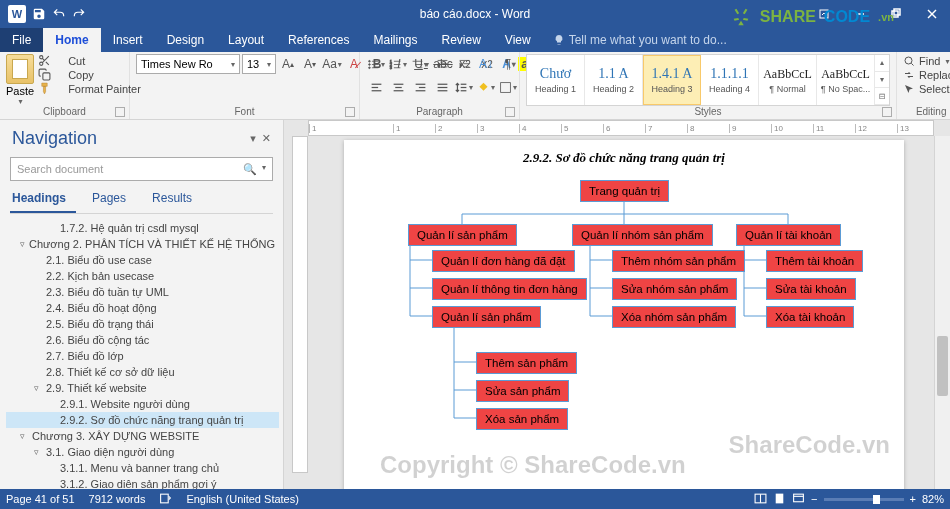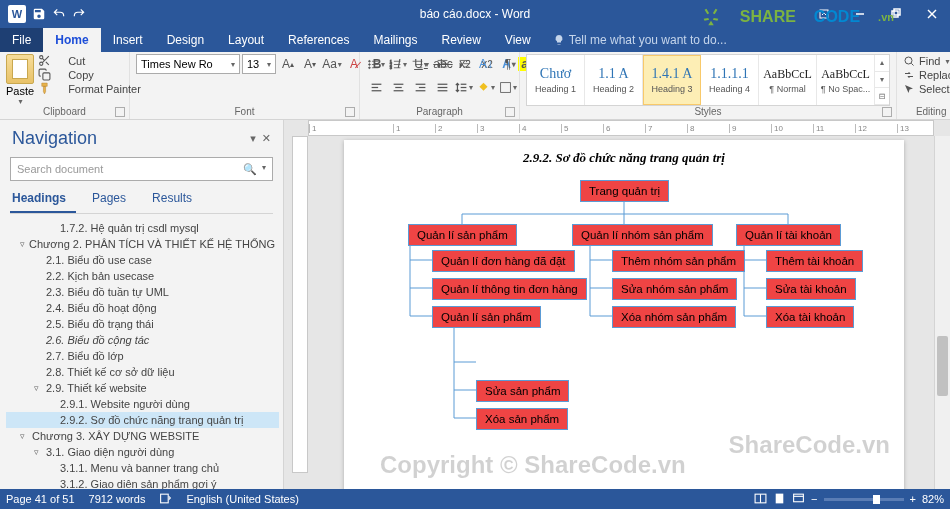--- a/index.html
+++ b/index.html
@@ -471,21 +471,21 @@
           <span>2.3. Biểu đồ tuần tự UML</span>
         </div>
         <div class="node" style="padding-left: 28px;">
           <span class="tw"></span>
           <span>2.4. Biểu đồ hoạt động</span>
         </div>
         <div class="node" style="padding-left: 28px;">
           <span class="tw"></span>
           <span>2.5. Biểu đồ trạng thái</span>
         </div>
-        <div class="node" style="padding-left: 28px; font-style: italic;">
+        <div class="node" style="padding-left: 28px;">
           <span class="tw"></span>
           <span>2.6. Biểu đồ cộng tác</span>
         </div>
         <div class="node" style="padding-left: 28px;">
           <span class="tw"></span>
           <span>2.7. Biểu đồ lớp</span>
         </div>
         <div class="node" style="padding-left: 28px;">
           <span class="tw"></span>
           <span>2.8. Thiết kế cơ sở dữ liệu</span>
@@ -570,20 +570,21 @@
           <line x1="370" y1="108" x2="392" y2="108"></line>
           <line x1="370" y1="136" x2="392" y2="136"></line>
         </svg>
 
         <div class="dbox" style="left:206px;top:0">Trang quản trị</div>
 
         <div class="dbox" style="left:34px;top:44px">Quản lí sản phẩm</div>
         <div class="dbox" style="left:58px;top:70px">Quản lí đơn hàng đã đặt</div>
         <div class="dbox" style="left:58px;top:98px">Quản lí thông tin đơn hàng</div>
         <div class="dbox" style="left:58px;top:126px">Quản lí sản phẩm</div>
+        <div class="dbox" style="left:102px;top:172px">Thêm sản phẩm</div>
         <div class="dbox" style="left:102px;top:200px">Sửa sản phẩm</div>
         <div class="dbox" style="left:102px;top:228px">Xóa sản phẩm</div>
 
         <div class="dbox" style="left:198px;top:44px">Quản lí nhóm sản phẩm</div>
         <div class="dbox" style="left:238px;top:70px">Thêm nhóm sản phẩm</div>
         <div class="dbox" style="left:238px;top:98px">Sửa nhóm sản phẩm</div>
         <div class="dbox" style="left:238px;top:126px">Xóa nhóm sản phẩm</div>
 
         <div class="dbox" style="left:362px;top:44px">Quản lí tài khoản</div>
         <div class="dbox" style="left:392px;top:70px">Thêm tài khoản</div>
@@ -619,21 +620,21 @@
         </svg></span>
     <span>−</span>
     <div class="zoom-track">
         <div class="knob"></div>
       </div>
     <span>+</span>
     <span>82%</span>
   </div>
 </div>
 
-<div style="position:absolute; top:6px; right:56px; display:flex; align-items:center; gap:18px; font-weight:700; font-size:16px;">
+<div style="position:absolute; top:6px; right:56px; display:flex; align-items:center; gap:8px; font-weight:700; font-size:16px;">
   <svg width="22" height="22" viewBox="0 0 24 24">
       <path fill="#7cb342" d="M7 3l3 5-2 1-3-5zM17 3l-3 5 2 1 3-5zM4 14l5-1 1 2-5 1zM20 14l-5-1-1 2 5 1zM9 21h6l-3-5z"></path>
     </svg>
   <span style="color:#7cb342">SHARE</span>
     <span style="color:#0288d1">CODE</span>
     <span style="color:#7cb342;font-size:11px">.vn</span>
 </div>
 <div class="wm" style="left:380px; bottom:30px;">Copyright © ShareCode.vn</div>
 <div class="wm" style="right:60px; bottom:50px;">ShareCode.vn</div>
 

